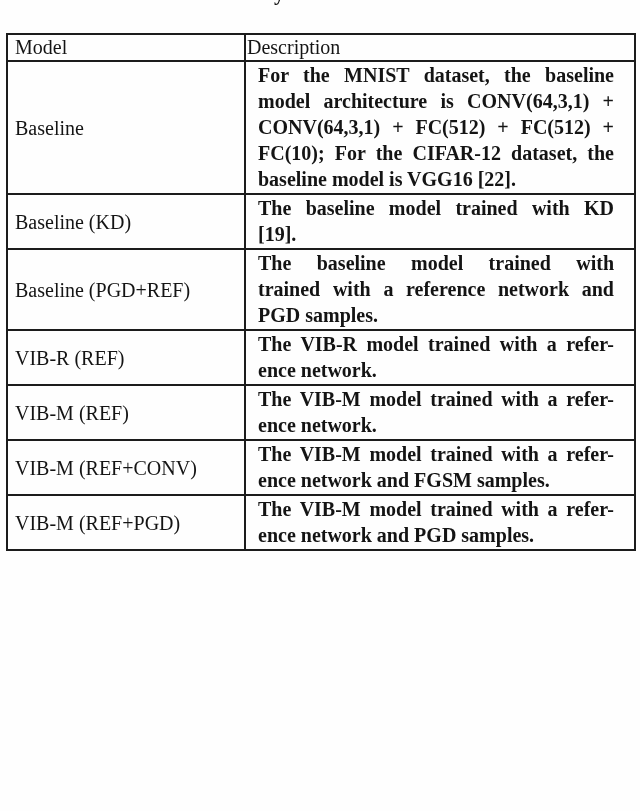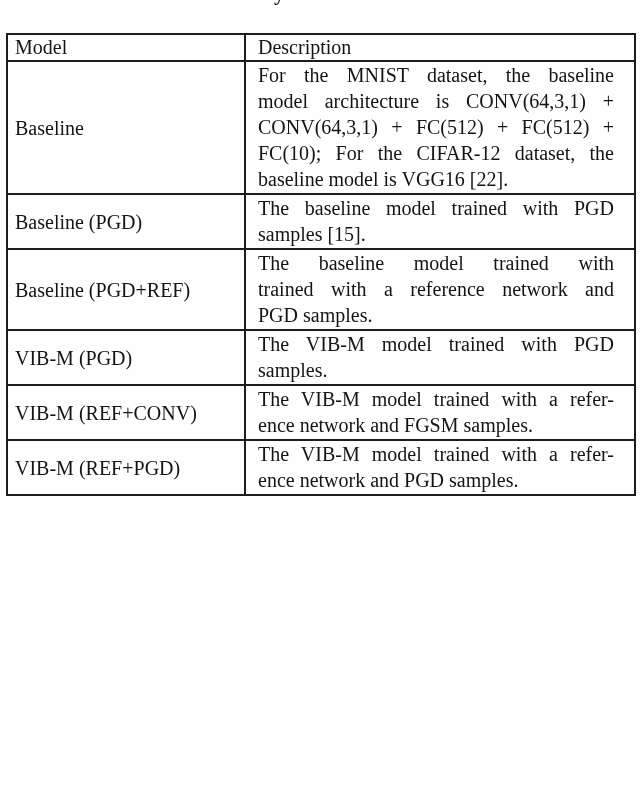--- a/index.html
+++ b/index.html
@@ -49,30 +49,31 @@
   col.c-model { width: 238px; }
   col.c-desc  { width: 390px; }
   th.h-model, th.h-desc {
     font-weight: normal;
     text-align: left;
     font-size: 20px;
     height: 24px;
     padding: 0 0 1px 7px;
     vertical-align: middle;
   }
-  th.h-desc { padding-left: 12px; margin-top: 12px; }
+  th.h-desc { padding-left: 1px; margin-top: 12px; }
   td.model-cell {
     vertical-align: middle;
     font-size: 20px;
     padding: 0 4px 0 7px;
     line-height: 26px;
   }
   td.desc-cell {
     vertical-align: top;
     padding: 0 20px 1px 12px;
+    font-weight: bold;
   }
   .line {
     font-size: 20px;
     line-height: 26px;
     text-align: justify;
     text-align-last: justify;
   }
   .line.last {
     text-align: left;
     text-align-last: left;
@@ -103,50 +104,57 @@
     <td class="model-cell">Baseline</td>
     <td class="desc-cell">
             <div class="line">For the MNIST dataset, the baseline</div>
             <div class="line">model architecture is CONV(64,3,1) +</div>
             <div class="line">CONV(64,3,1) + FC(512) + FC(512) +</div>
             <div class="line">FC(10); For the CIFAR-12 dataset, the</div>
             <div class="line last">baseline model is VGG16 [22].</div>
           </td>
   </tr>
 
-
   <tr>
-    <td class="model-cell">Baseline (PGD)</td>
+    <td class="model-cell">Baseline (KD)</td>
     <td class="desc-cell">
-            <div class="line">The baseline model trained with PGD</div>
-            <div class="line last">samples [15].</div>
+            <div class="line">The baseline model trained with KD</div>
+            <div class="line last">[19].</div>
           </td>
   </tr>
+
 
 
   <tr>
     <td class="model-cell">Baseline (PGD+REF)</td>
     <td class="desc-cell">
             <div class="line">The baseline model trained with</div>
             <div class="line">trained with a reference network and</div>
             <div class="line last">PGD samples.</div>
           </td>
   </tr>
 
 
 
-
+  <tr>
+    <td class="model-cell">VIB-R (REF)</td>
+    <td class="desc-cell">
+            <div class="line">The VIB-R model trained with a refer-</div>
+            <div class="line last">ence network.</div>
+          </td>
+  </tr>
 
   <tr>
-    <td class="model-cell">VIB-M (PGD)</td>
+    <td class="model-cell">VIB-M (REF)</td>
     <td class="desc-cell">
-            <div class="line">The VIB-M model trained with PGD</div>
-            <div class="line last">samples.</div>
+            <div class="line">The VIB-M model trained with a refer-</div>
+            <div class="line last">ence network.</div>
           </td>
   </tr>
+
 
   <tr>
     <td class="model-cell">VIB-M (REF+CONV)</td>
     <td class="desc-cell">
             <div class="line">The VIB-M model trained with a refer-</div>
             <div class="line last">ence network and FGSM samples.</div>
           </td>
   </tr>
 
   <tr>

